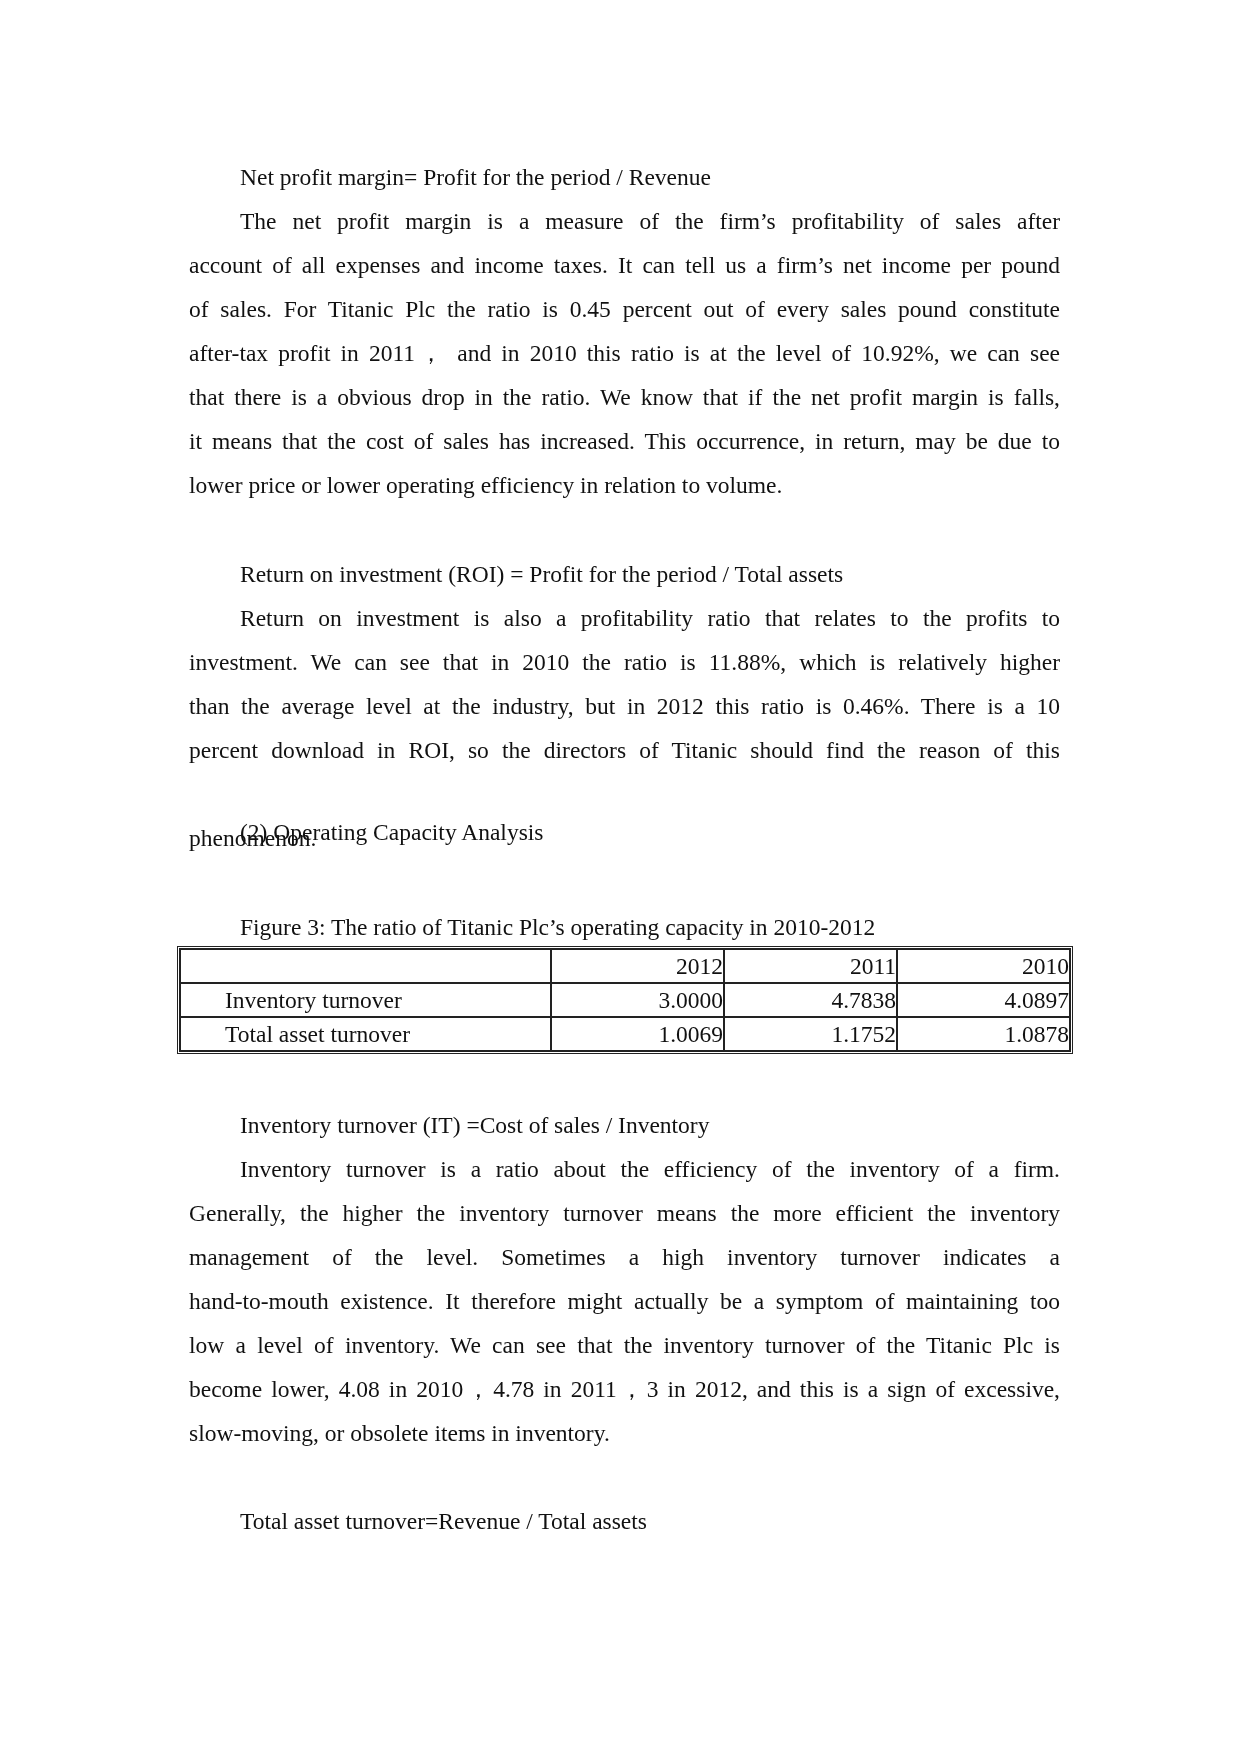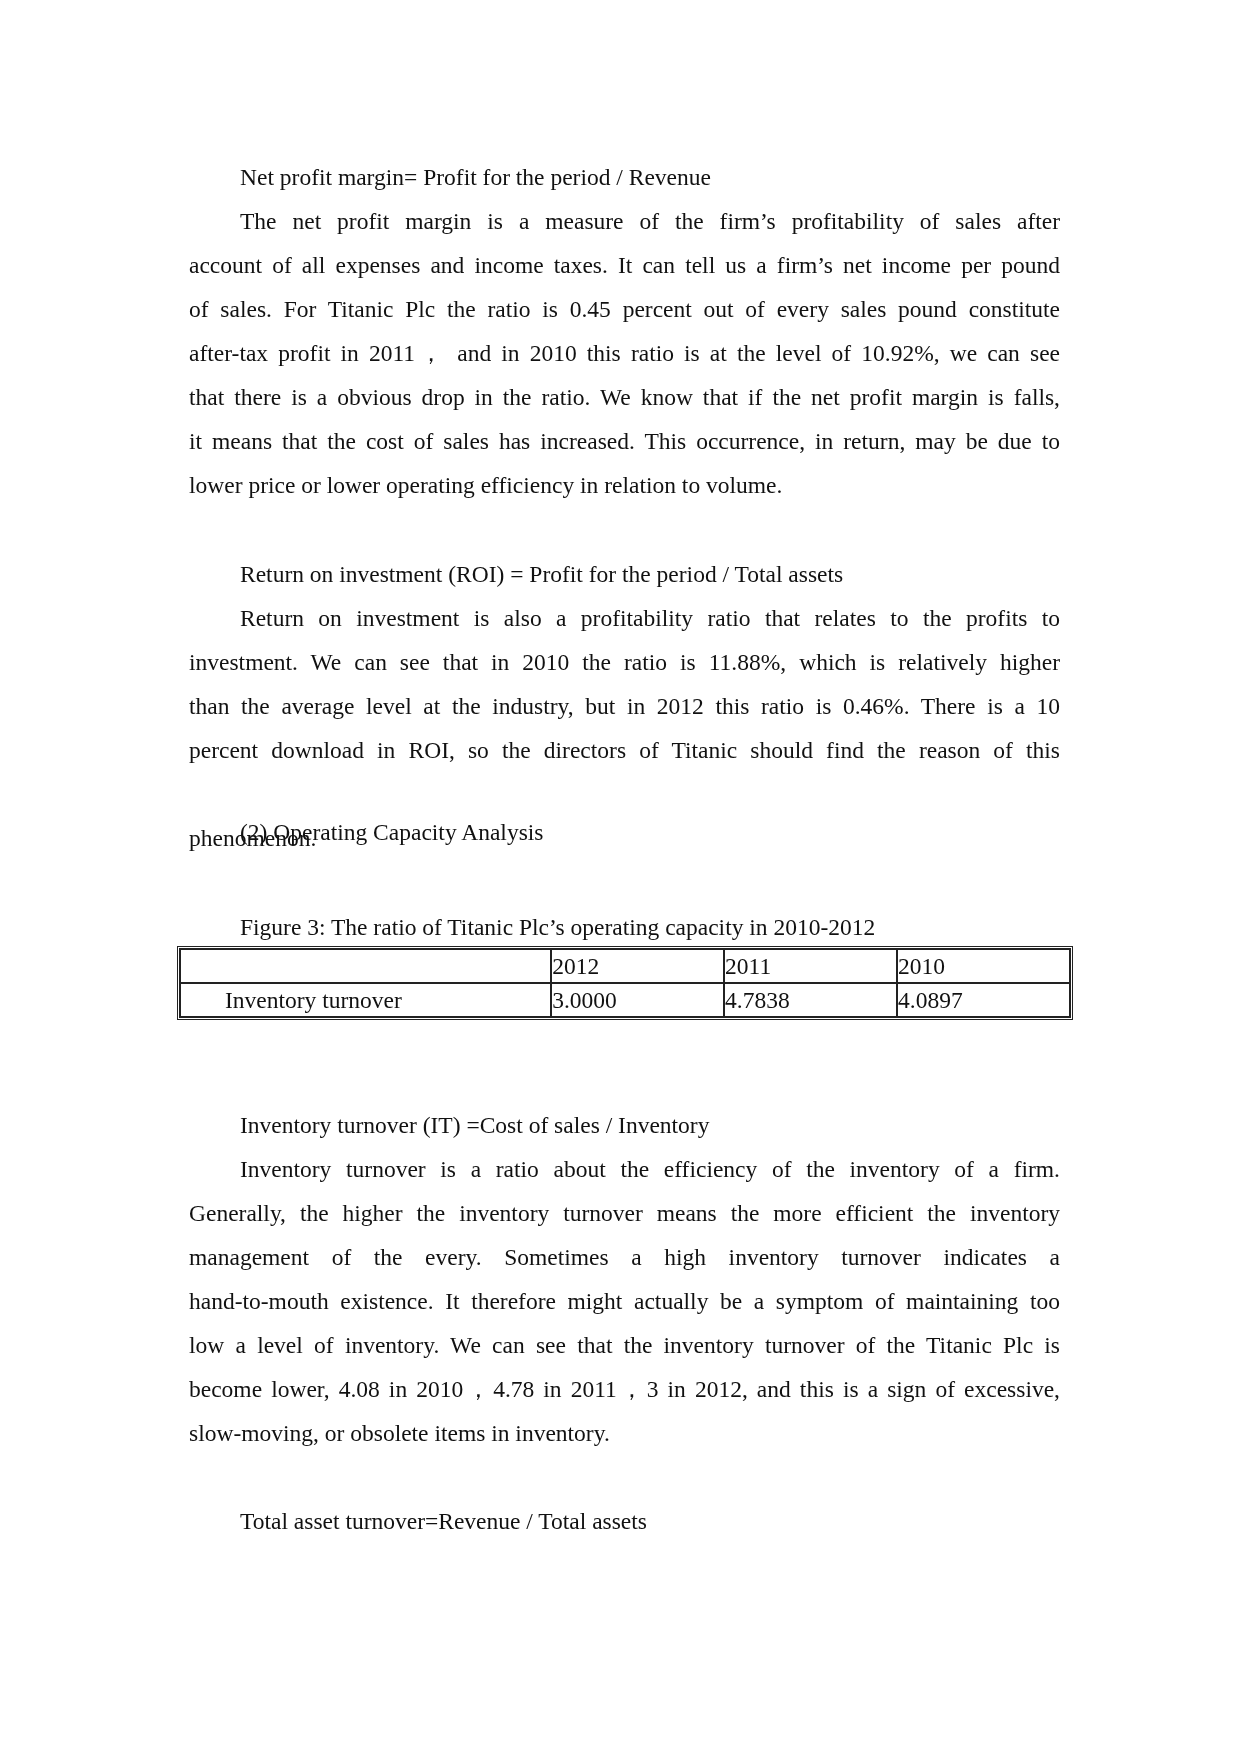--- a/index.html
+++ b/index.html
@@ -5,21 +5,21 @@
   html, body { margin: 0; padding: 0; background: #ffffff; }
   body { width: 1241px; height: 1754px; position: relative; overflow: hidden;
          font-family: "Liberation Serif", serif; color: #111; }
   .line { position: absolute; left: 189px; width: 871px; font-size: 23.5px; line-height: 44px; height: 44px; white-space: nowrap; }
   .ind { left: 240px; width: 820px; }
   .just { text-align: justify; text-align-last: justify; white-space: normal; }
   table.ratio { position: absolute; left: 177px; top: 946px; width: 896px; border-collapse: separate; border-spacing: 0;
                 border: 3px double #222; font-size: 23.5px; }
   table.ratio td { border: 1px solid #222; height: 32px; padding: 0; line-height: 32px; }
   table.ratio td.lab { width: 321px; padding-left: 44px; text-align: left; }
-  table.ratio td.num { width: 169px; text-align: left; }
+  table.ratio td.num { width: 169px; text-align: right; }
 </style>
 </head>
 <body>
 
 <div>
   <div class="line ind" style="top:155px">Net profit margin= Profit for the period / Revenue</div>
   <div class="line ind just" style="top:199px">The net profit margin is a measure of the firm’s profitability of sales after</div>
   <div class="line just" style="top:243px">account of all expenses and income taxes. It can tell us a firm’s net income per pound</div>
   <div class="line just" style="top:287px">of sales. For Titanic Plc the ratio is 0.45 percent out of every sales pound constitute</div>
   <div class="line just" style="top:331px">after-tax profit in 2011， and in 2010 this ratio is at the level of 10.92%, we can see</div>
@@ -44,26 +44,32 @@
       <td class="num">2012</td>
       <td class="num">2011</td>
       <td class="num">2010</td>
     </tr>
     <tr>
       <td class="lab">Inventory turnover</td>
       <td class="num">3.0000</td>
       <td class="num">4.7838</td>
       <td class="num">4.0897</td>
     </tr>
+    <tr>
+      <td class="lab">Total asset turnover</td>
+      <td class="num">1.0069</td>
+      <td class="num">1.1752</td>
+      <td class="num">1.0878</td>
+    </tr>
   </tbody>
     </table>
 
   <div class="line ind" style="top:1103px">Inventory turnover (IT) =Cost of sales / Inventory</div>
   <div class="line ind just" style="top:1147px">Inventory turnover is a ratio about the efficiency of the inventory of a firm.</div>
   <div class="line just" style="top:1191px">Generally, the higher the inventory turnover means the more efficient the inventory</div>
-  <div class="line just" style="top:1235px">management of the every. Sometimes a high inventory turnover indicates a</div>
+  <div class="line just" style="top:1235px">management of the level. Sometimes a high inventory turnover indicates a</div>
   <div class="line just" style="top:1279px">hand-to-mouth existence. It therefore might actually be a symptom of maintaining too</div>
   <div class="line just" style="top:1323px">low a level of inventory. We can see that the inventory turnover of the Titanic Plc is</div>
   <div class="line just" style="top:1367px">become lower, 4.08 in 2010，4.78 in 2011，3 in 2012, and this is a sign of excessive,</div>
   <div class="line" style="top:1411px">slow-moving, or obsolete items in inventory.</div>
 
   <div class="line ind" style="top:1499px">Total asset turnover=Revenue / Total assets</div>
 </div>
 
 </body></html>

